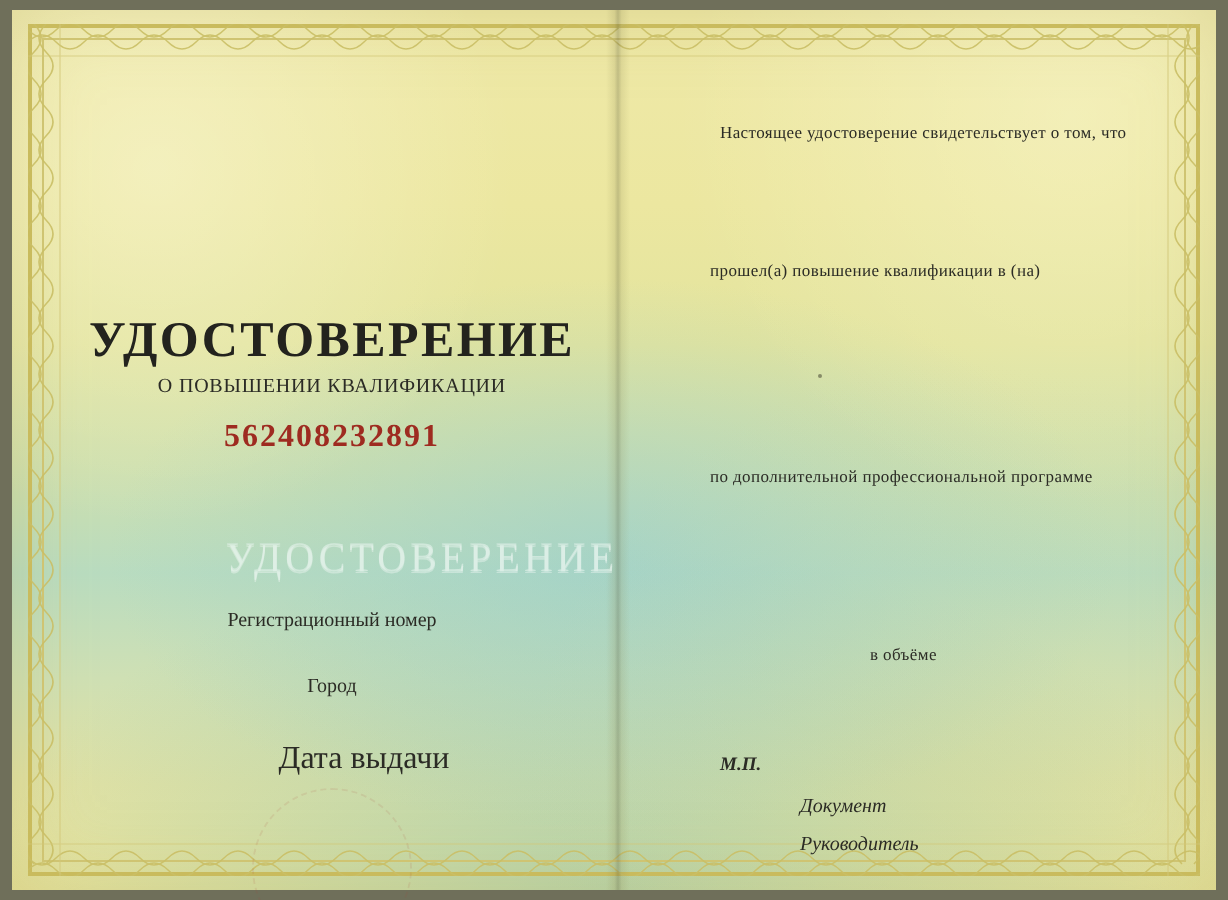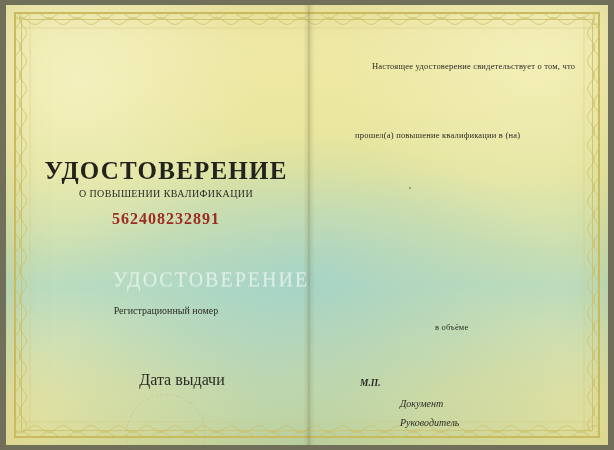--- a/index.html
+++ b/index.html
@@ -196,21 +196,21 @@
     height: 390px;
     color: #2d2d28;
   }
   .r-line {
     position: absolute;
     font-size: 8.5px;
     letter-spacing: 0.2px;
     color: #2b2b25;
     white-space: nowrap;
   }
-  .r1 { left: 40px;  top: 31px; margin-left: 12px; }
+  .r1 { left: 40px;  top: 31px; }
   .r2 { left: 35px;  top: 100px; }
   .r3 { left: 35px;  top: 203px; }
   .r4 { left: 115px; top: 292px; }
   .r-mp {
     position: absolute;
     left: 40px;
     top: 348px;
     font-size: 9.5px;
     font-weight: bold;
     color: #2b2b25;
@@ -270,27 +270,29 @@
 
   <div class="fold"></div>
 
   <div class="watermark">УДОСТОВЕРЕНИЕ</div>
 
   <div class="left-page">
     <div class="title">УДОСТОВЕРЕНИЕ</div>
     <div class="subtitle">О ПОВЫШЕНИИ КВАЛИФИКАЦИИ</div>
     <div class="serial">562408232891</div>
     <div class="lbl-reg">Регистрационный номер</div>
+    <div class="lbl-city">Город</div>
     <div class="lbl-date">Дата выдачи</div>
     <div class="stamp"></div>
   </div>
 
   <div class="right-page">
     <div class="r-line r1">Настоящее удостоверение свидетельствует о том, что</div>
     <div class="r-line r2">прошел(а) повышение квалификации в (на)</div>
     <div class="speck"></div>
+    <div class="r-line r3">по дополнительной профессиональной программе</div>
     <div class="r-line r4">в объёме</div>
     <div class="r-mp">М.П.</div>
     <div class="r-head">Руководитель</div>
     <div class="r-sec">Документ</div>
   </div>
 
 </div>
 
 </body></html>

